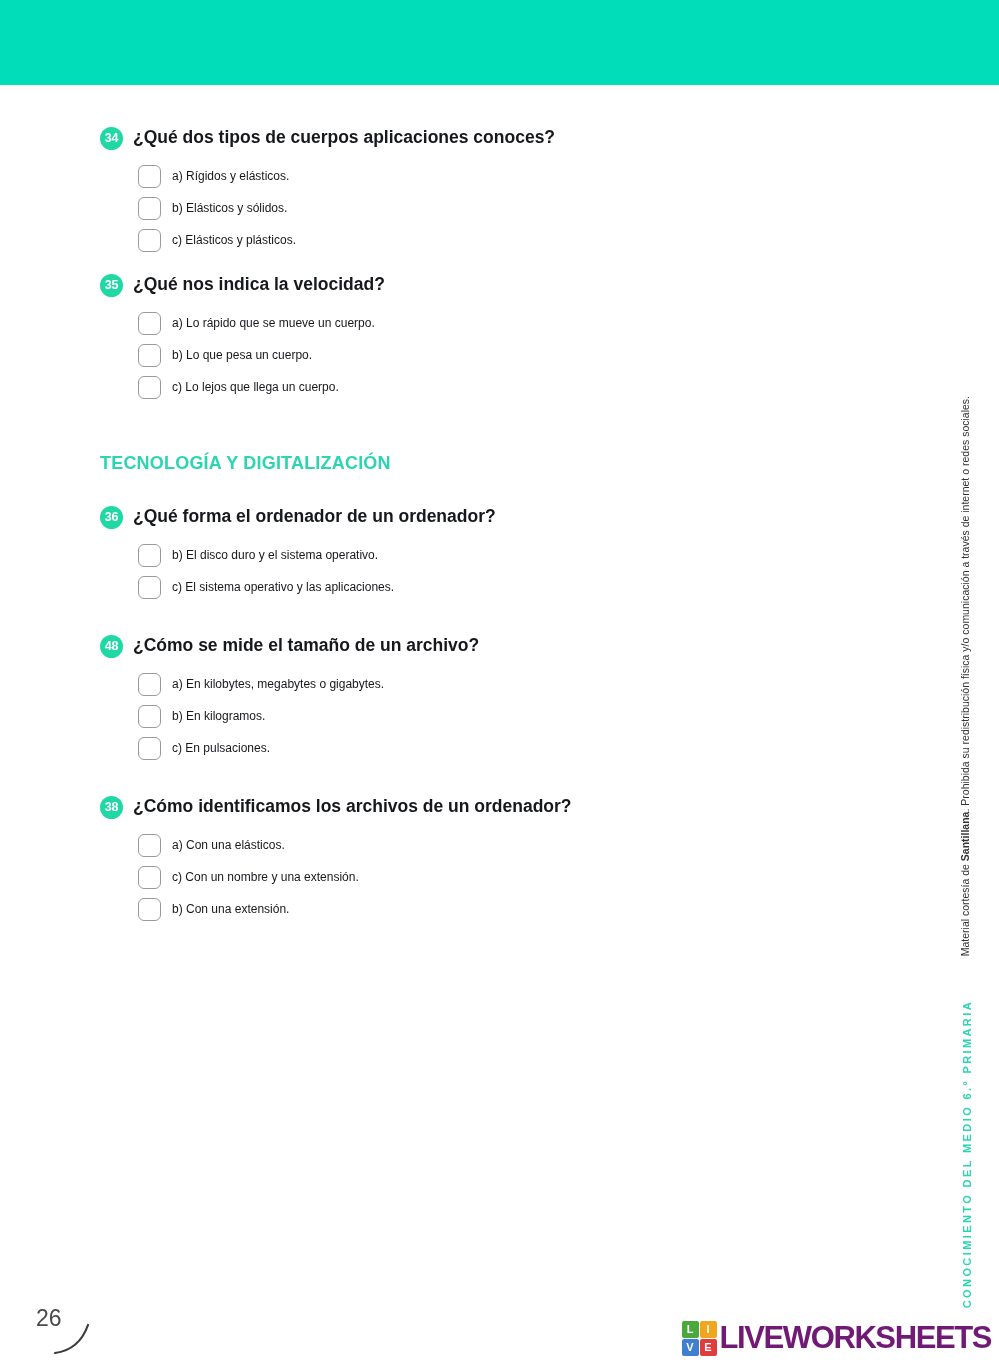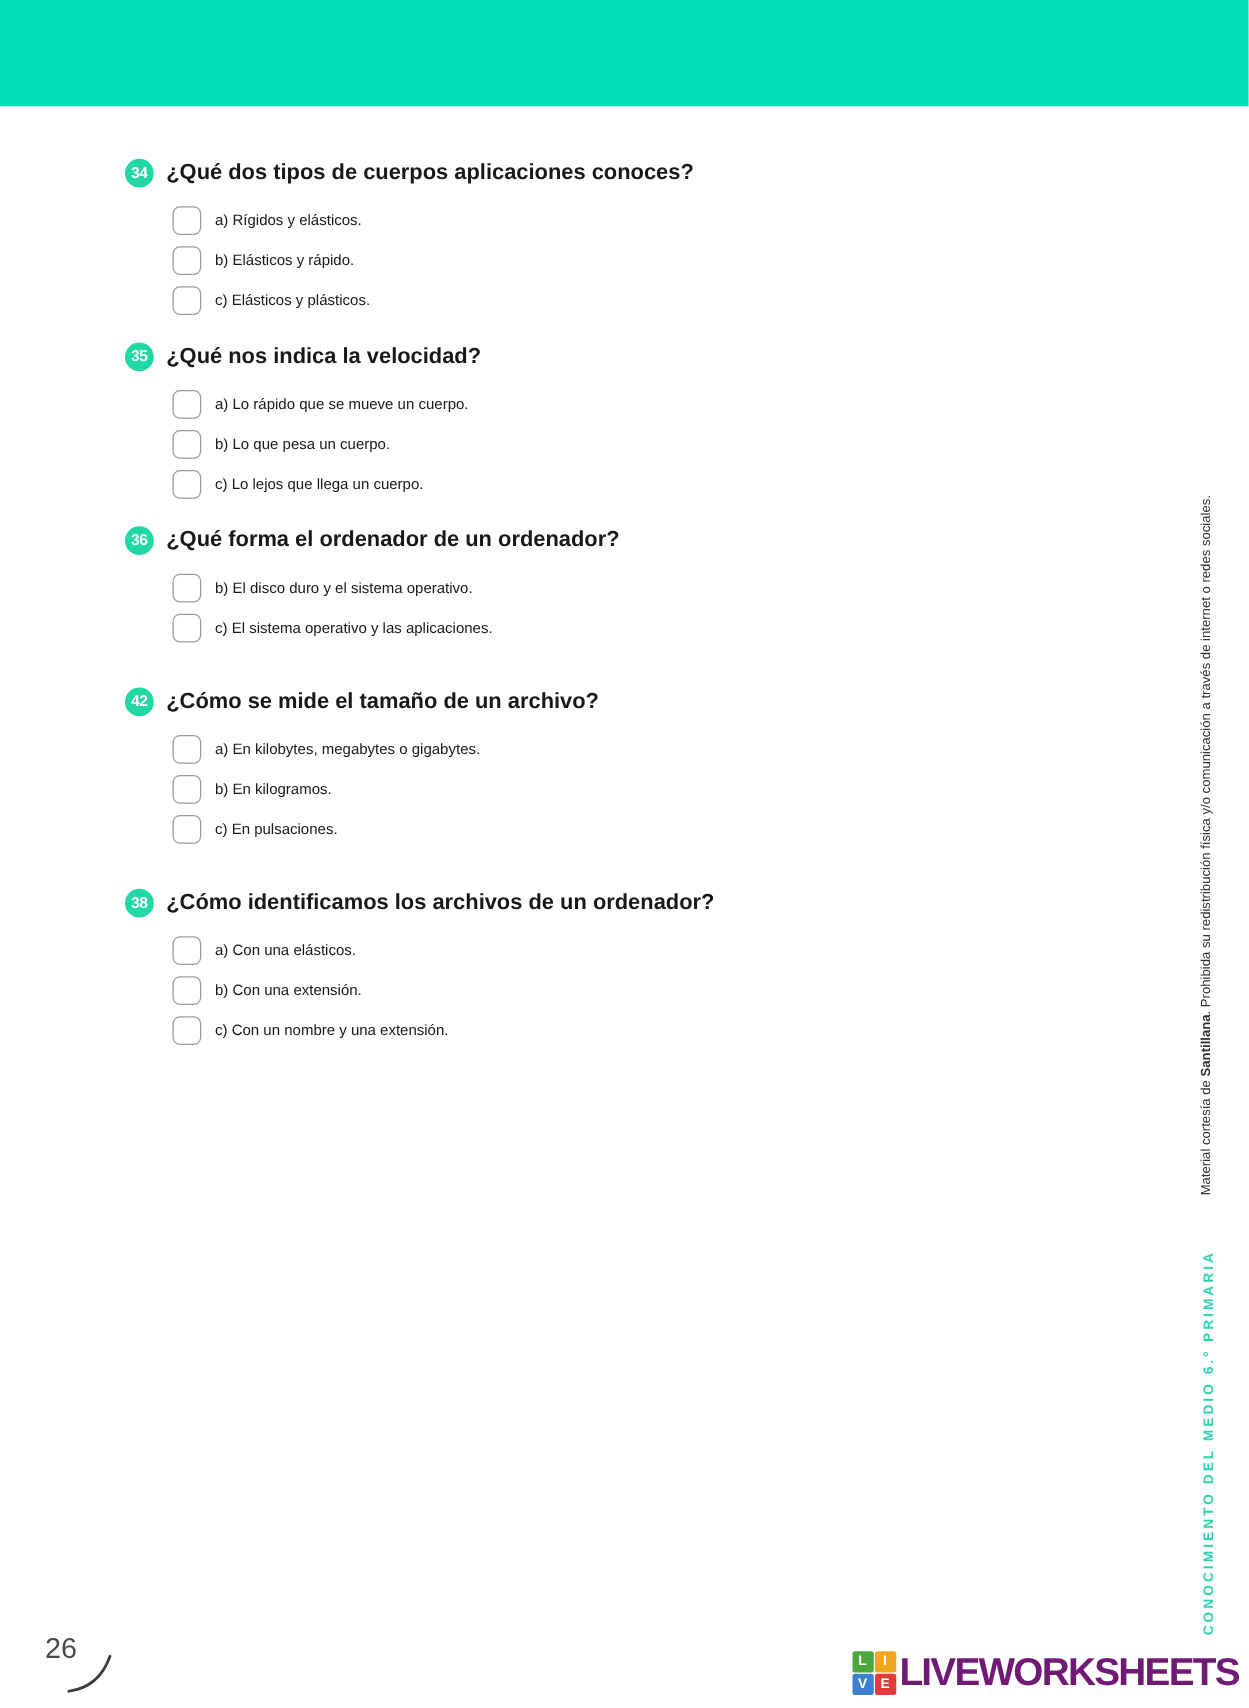--- a/index.html
+++ b/index.html
@@ -216,21 +216,21 @@
         <div class="q-badge">34</div>
         <div class="q-text">¿Qué dos tipos de cuerpos aplicaciones conoces?</div>
       </div>
       <div class="options">
         <div class="option-row">
           <span class="checkbox"></span>
           <span class="option-label">a) Rígidos y elásticos.</span>
         </div>
         <div class="option-row">
           <span class="checkbox"></span>
-          <span class="option-label">b) Elásticos y rápido.</span>
+          <span class="option-label">b) Elásticos y sólidos.</span>
         </div>
         <div class="option-row">
           <span class="checkbox"></span>
           <span class="option-label">c) Elásticos y plásticos.</span>
         </div>
       </div>
     </div>
 
     <div class="question-block">
       <div class="question-head">
@@ -246,41 +246,42 @@
           <span class="checkbox"></span>
           <span class="option-label">b) Lo que pesa un cuerpo.</span>
         </div>
         <div class="option-row">
           <span class="checkbox"></span>
           <span class="option-label">c) Lo lejos que llega un cuerpo.</span>
         </div>
       </div>
     </div>
 
+    <div class="section-heading">TECNOLOGÍA Y DIGITALIZACIÓN</div>
 
     <div class="question-block gap-large">
       <div class="question-head">
         <div class="q-badge">36</div>
         <div class="q-text">¿Qué forma el ordenador de un ordenador?</div>
       </div>
       <div class="options">
         <div class="option-row">
           <span class="checkbox"></span>
           <span class="option-label">b) El disco duro y el sistema operativo.</span>
         </div>
         <div class="option-row">
           <span class="checkbox"></span>
           <span class="option-label">c) El sistema operativo y las aplicaciones.</span>
         </div>
       </div>
     </div>
 
     <div class="question-block gap-large">
       <div class="question-head">
-        <div class="q-badge">42</div>
+        <div class="q-badge">48</div>
         <div class="q-text">¿Cómo se mide el tamaño de un archivo?</div>
       </div>
       <div class="options">
         <div class="option-row">
           <span class="checkbox"></span>
           <span class="option-label">a) En kilobytes, megabytes o gigabytes.</span>
         </div>
         <div class="option-row">
           <span class="checkbox"></span>
           <span class="option-label">b) En kilogramos.</span>
@@ -297,25 +298,25 @@
         <div class="q-badge">38</div>
         <div class="q-text">¿Cómo identificamos los archivos de un ordenador?</div>
       </div>
       <div class="options">
         <div class="option-row">
           <span class="checkbox"></span>
           <span class="option-label">a) Con una elásticos.</span>
         </div>
         <div class="option-row">
           <span class="checkbox"></span>
+          <span class="option-label">c) Con un nombre y una extensión.</span>
+        </div>
+        <div class="option-row">
+          <span class="checkbox"></span>
           <span class="option-label">b) Con una extensión.</span>
-        </div>
-        <div class="option-row">
-          <span class="checkbox"></span>
-          <span class="option-label">c) Con un nombre y una extensión.</span>
         </div>
       </div>
     </div>
 
   </div>
 </div>
 
 <div class="side-copyright"><span>Material cortesía de </span><b>Santillana</b><span>. Prohibida su redistribución física y/o comunicación a través de internet o redes sociales.</span></div>
 
 <div class="side-title">CONOCIMIENTO DEL MEDIO 6.º PRIMARIA</div>

